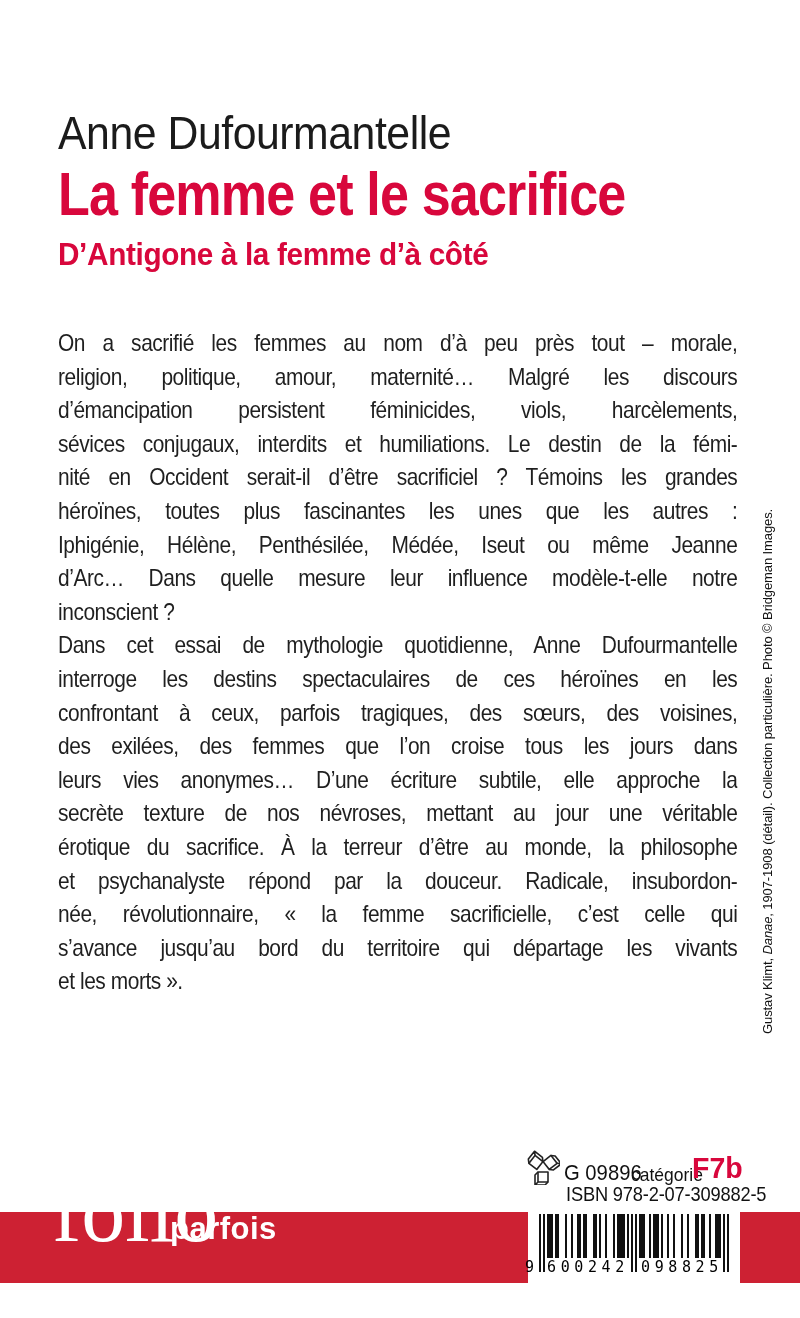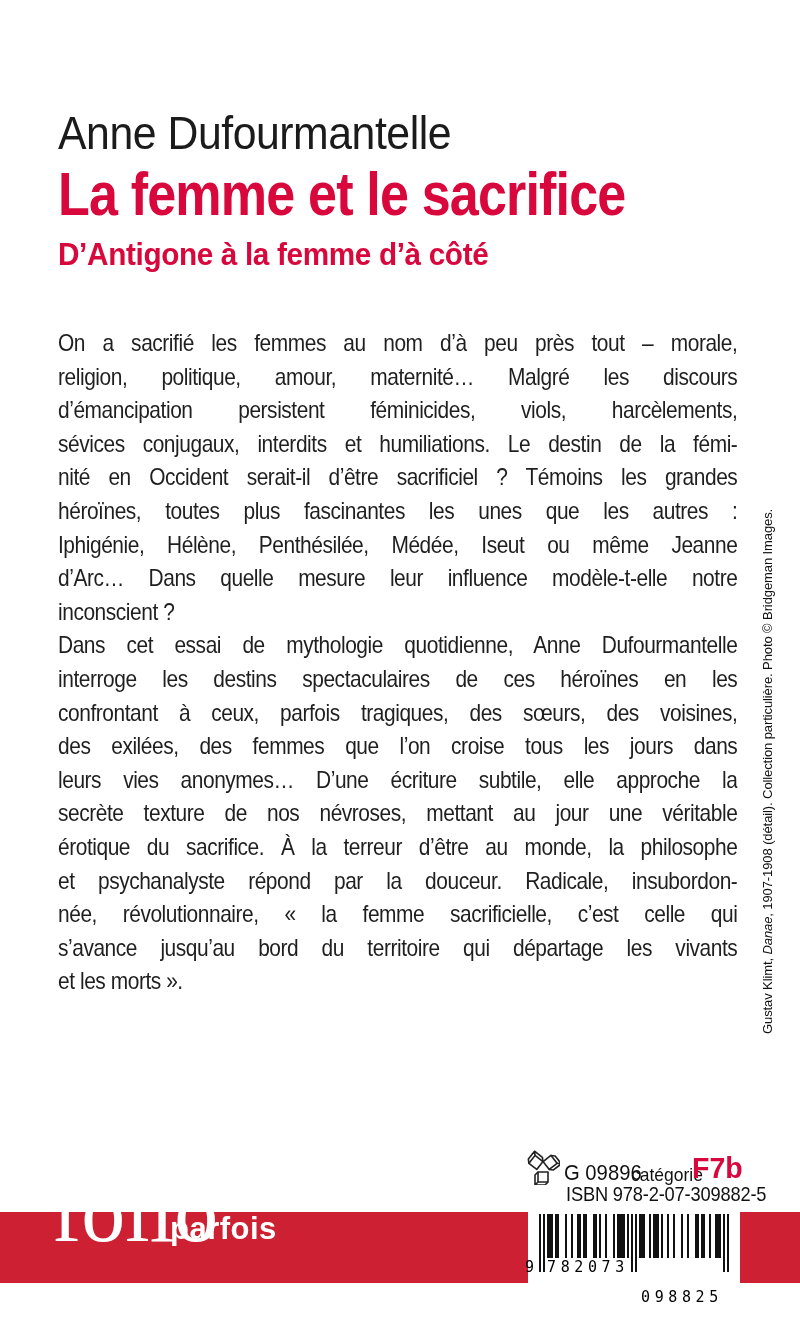--- a/index.html
+++ b/index.html
@@ -162,17 +162,17 @@
         <div class="bar" style="left: 162px; height: 44px;"></div>
         <div class="bar" style="left: 164px; height: 44px;"></div>
         <div class="bar" style="left: 170px; height: 44px;"></div>
         <div class="bar" style="left: 176px; height: 44px;"></div>
         <div class="bar" style="left: 178px; height: 44px;"></div>
         <div class="bar" style="left: 180px; height: 44px;"></div>
         <div class="bar" style="left: 184px; height: 58px;"></div>
         <div class="bar" style="left: 188px; height: 58px;"></div>
       </div>
     <span class="bc-digits" style="left:-3px;">9</span>
-    <span class="bc-digits" style="left:19px;letter-spacing:4.6px;">782073</span>
-    <span class="bc-digits" style="left:113px;letter-spacing:4.6px;margin-top:30px;">098825</span>
+    <span class="bc-digits" style="left:19px;letter-spacing:4.6px;">600242</span>
+    <span class="bc-digits" style="left:113px;letter-spacing:4.6px;">098825</span>
   </div>
 
 </div>
 
 </body></html>

